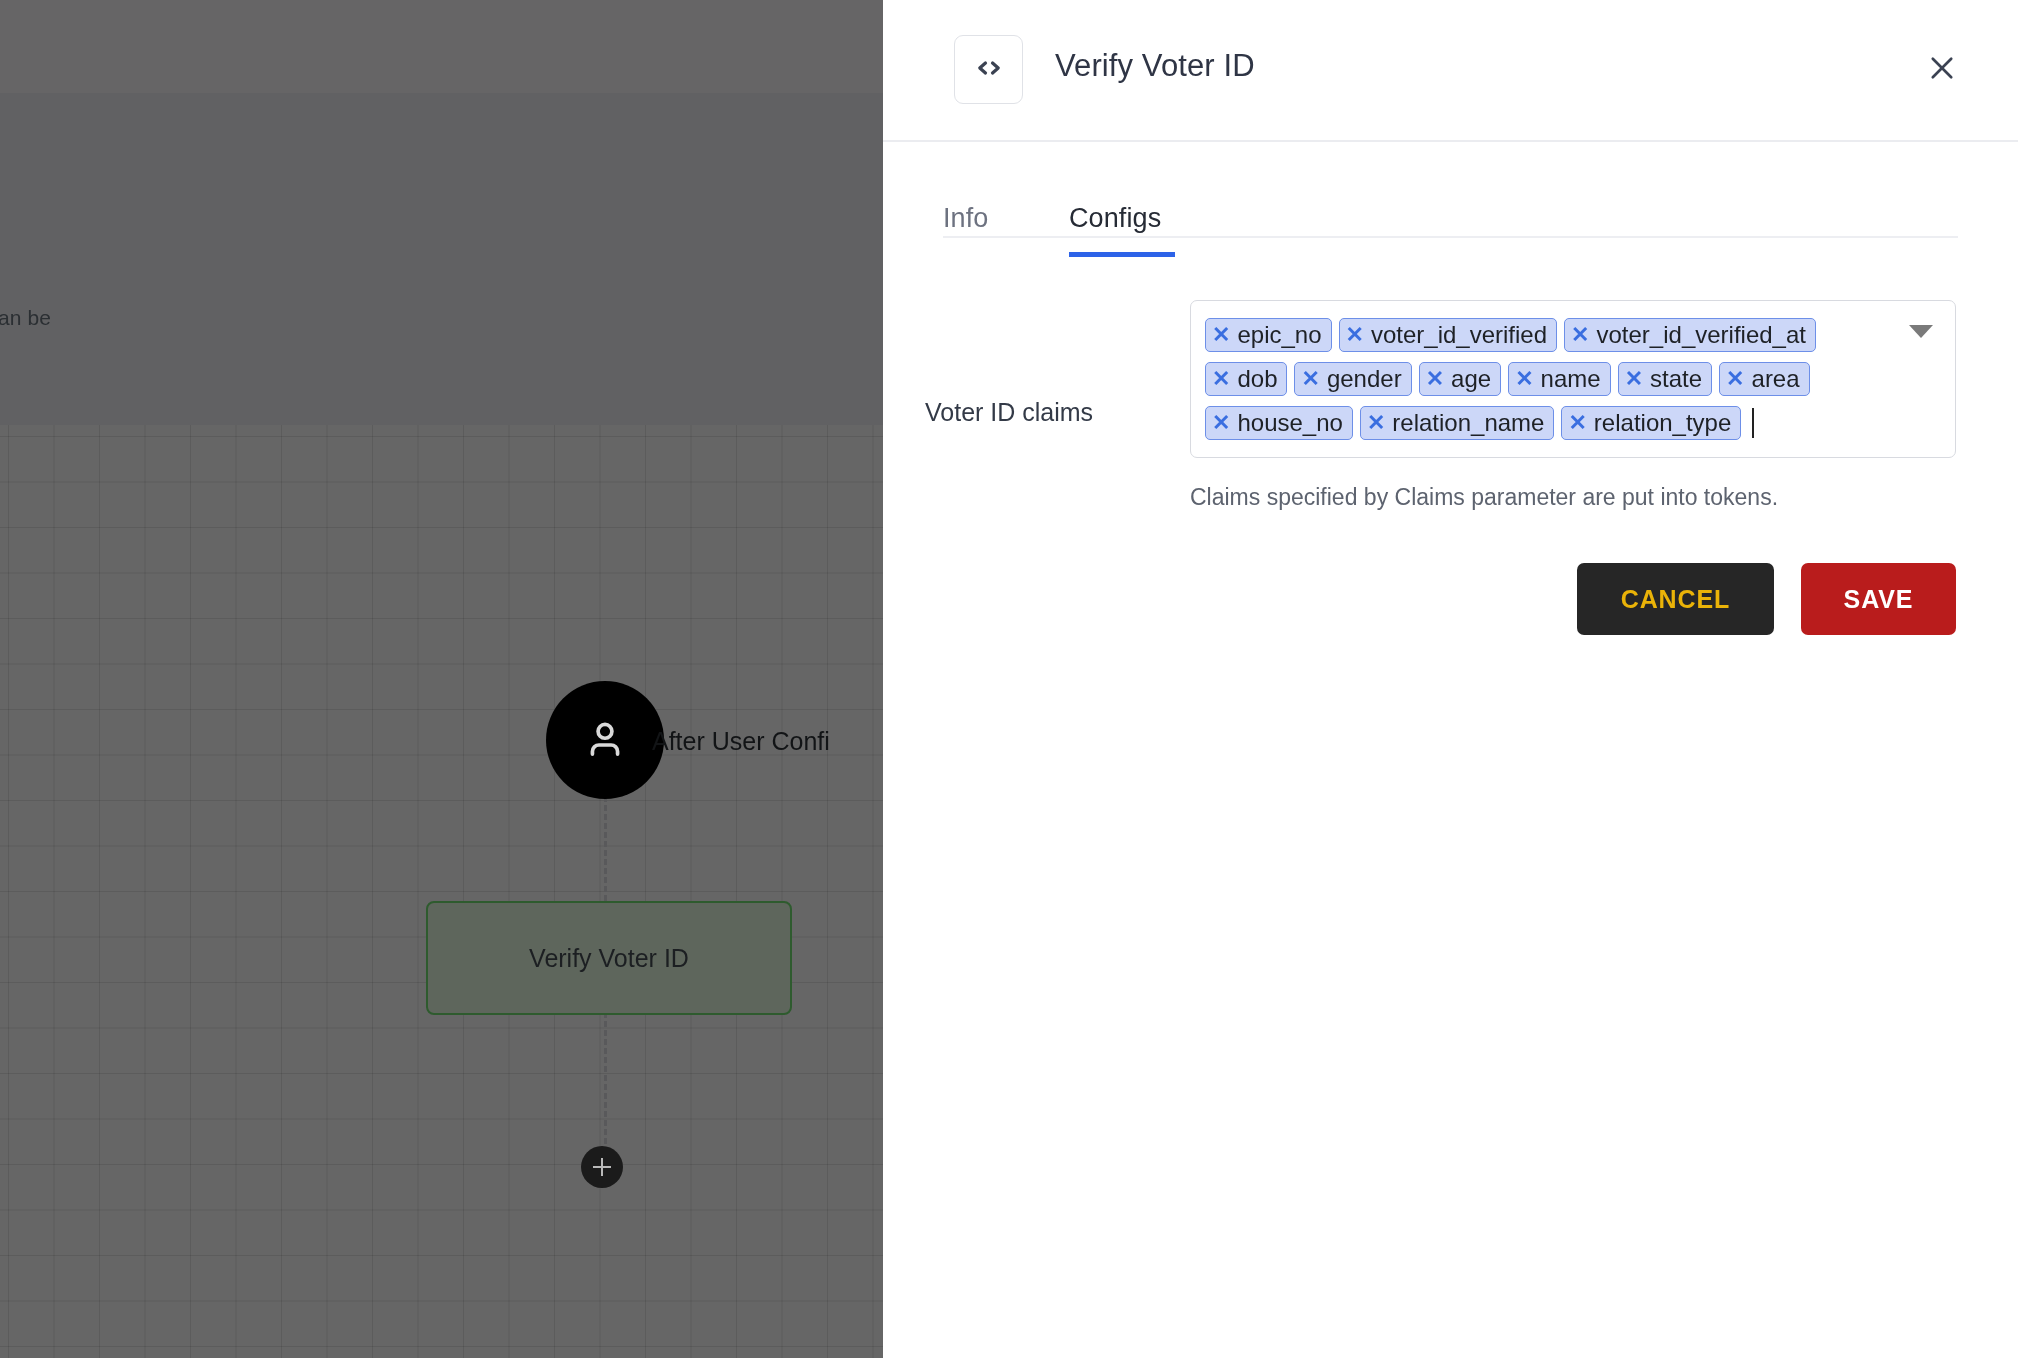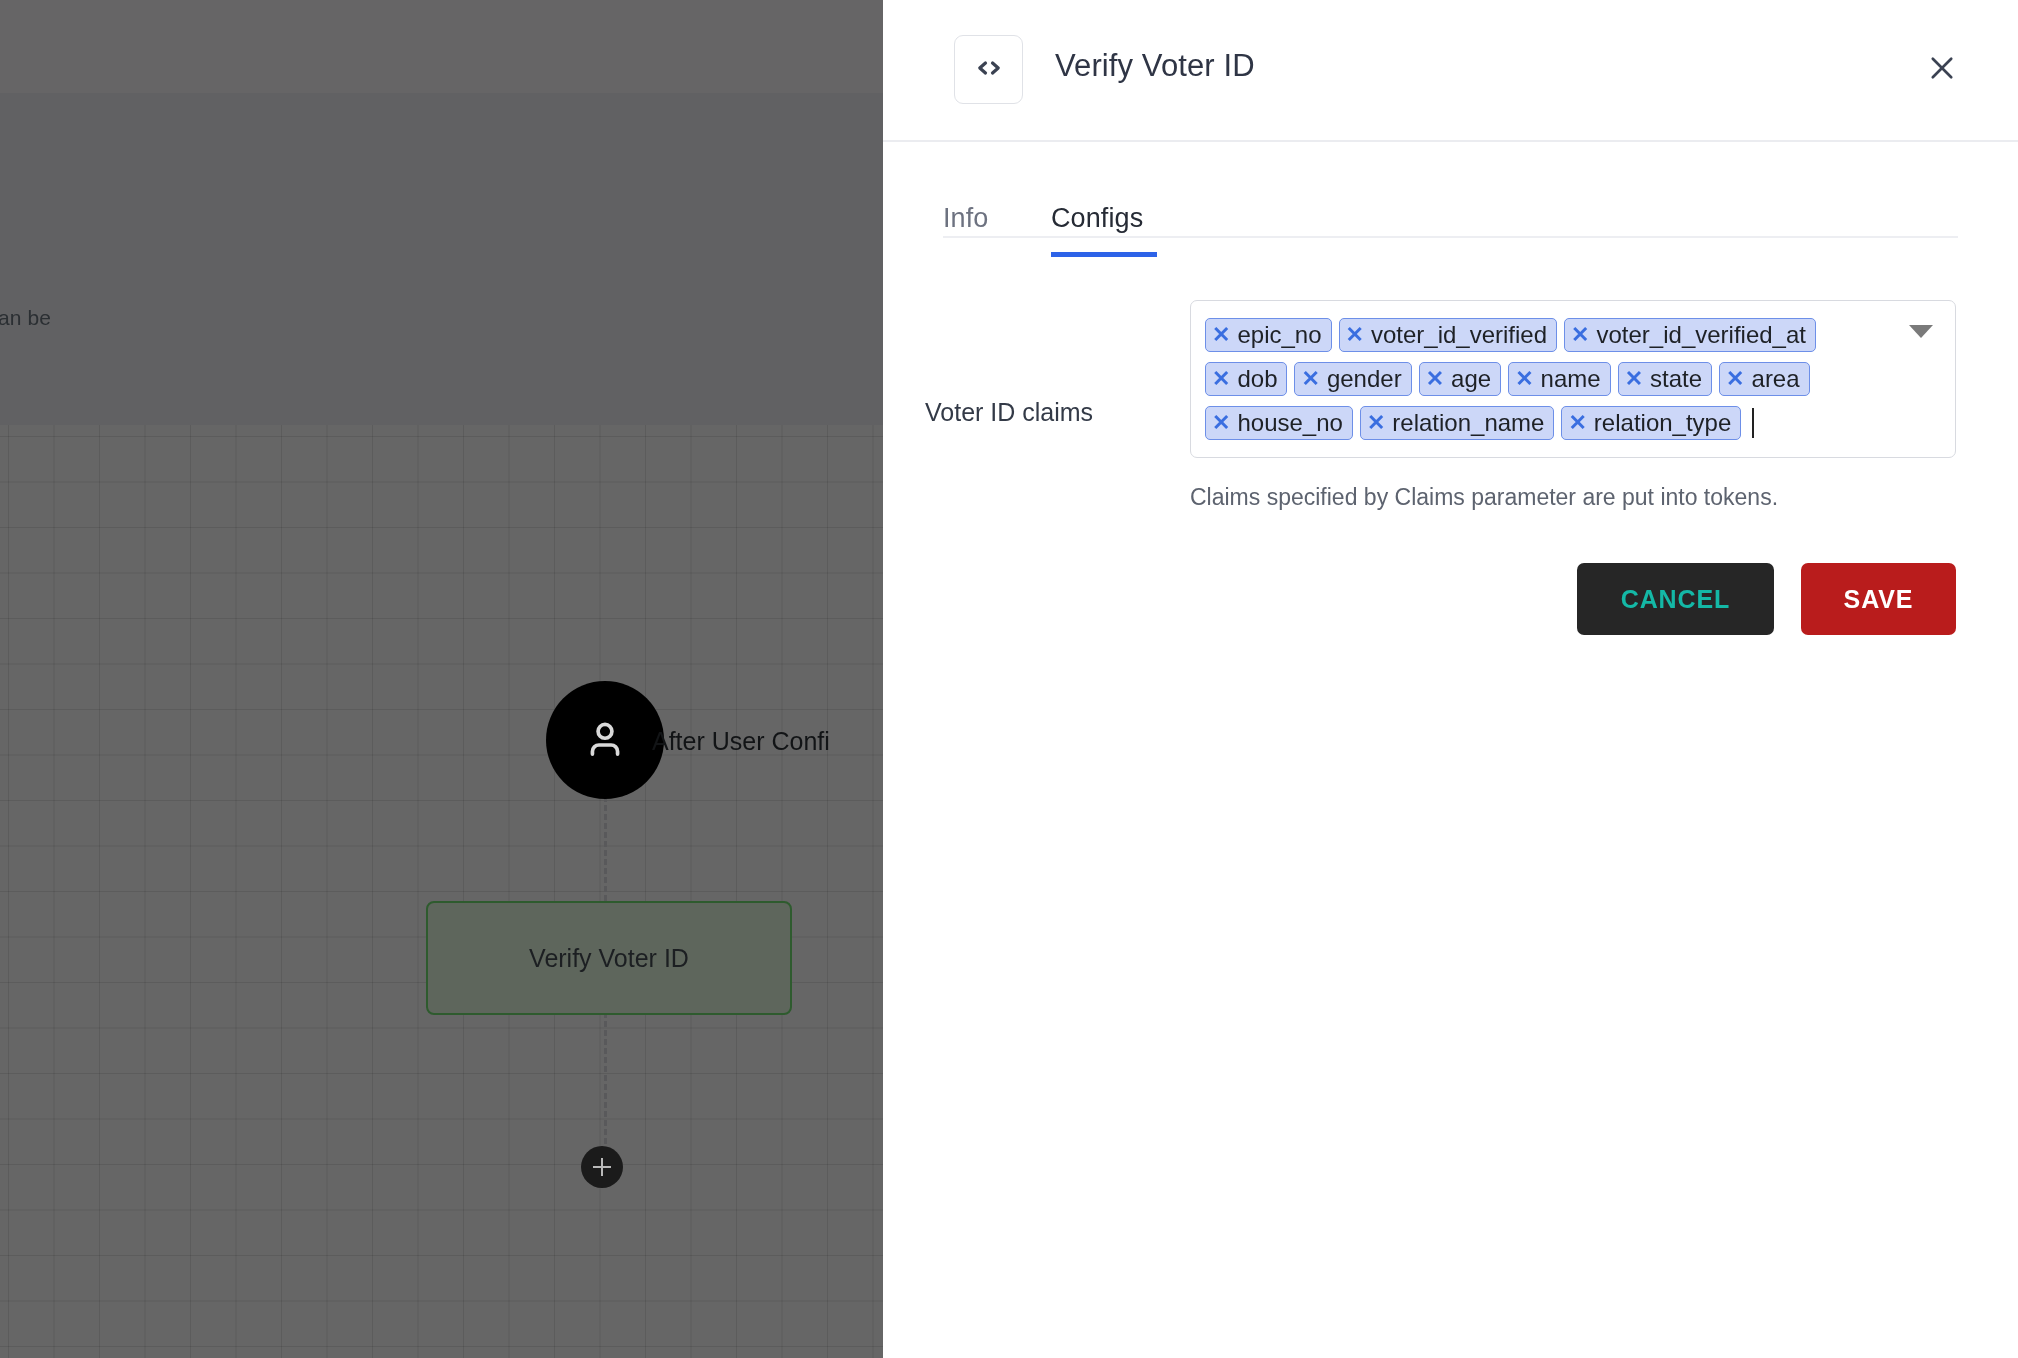--- a/index.html
+++ b/index.html
@@ -228,21 +228,21 @@
     border: none;
     cursor: pointer;
     font-family: "Liberation Sans", sans-serif;
     letter-spacing: 0.1px;
     position: relative;
     height: 82px;
     box-sizing: border-box;
   }
   .tab.t-info { margin-left: 0; width: 108px; text-align: left; }
   .tab.t-general { margin-left: 0; width: 155px; text-align: left; }
-  .tab.t-configs { margin-left: 0; width: 106px; text-align: left; }
+  .tab.t-configs { margin-left: 18px; width: 106px; text-align: left; }
   .tab.active { color: #262b35; }
   .tab.active::after {
     content: "";
     position: absolute;
     left: 0;
     right: 0;
     bottom: -2px;
     height: 5px;
     background: #2d63e8;
   }
@@ -348,21 +348,21 @@
     border: none;
     border-radius: 7px;
     cursor: pointer;
     height: 72px;
     display: inline-flex;
     align-items: center;
     justify-content: center;
   }
   .btn-cancel {
     background: #262626;
-    color: #14b8a6;
+    color: #eab308;
     width: 197px;
   }
   .btn-save {
     background: #b91c1c;
     color: #ffffff;
     width: 155px;
   }
 </style>
 </head>
 <body>

